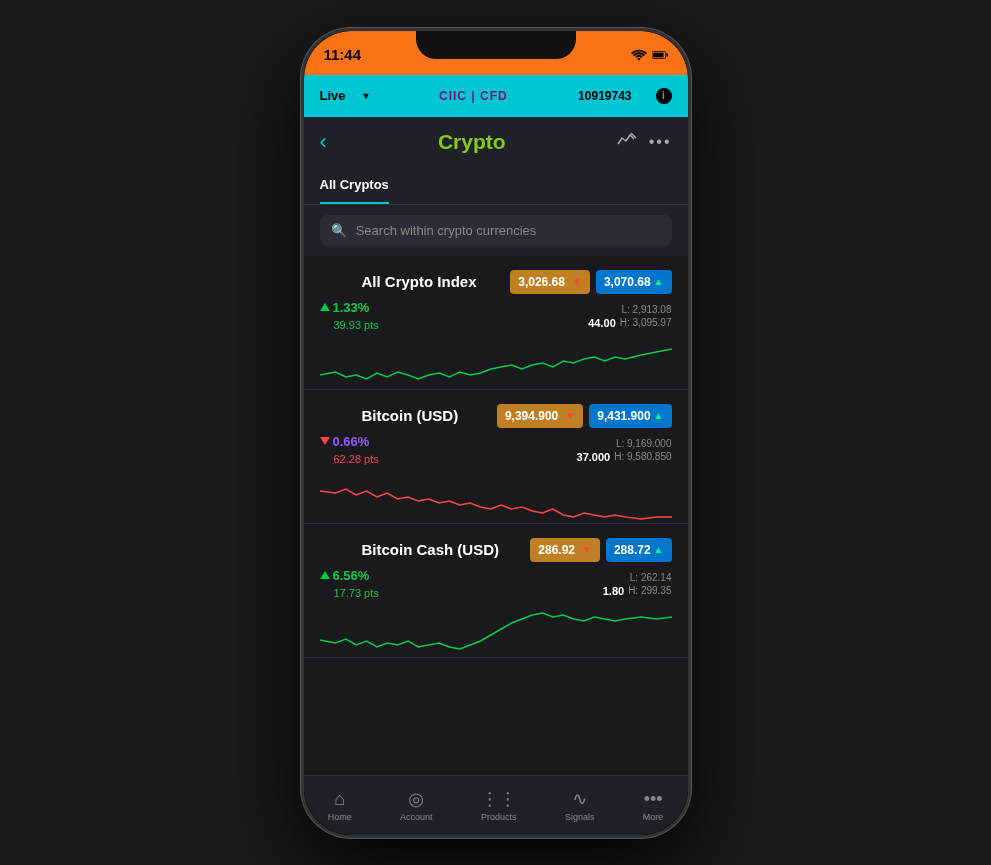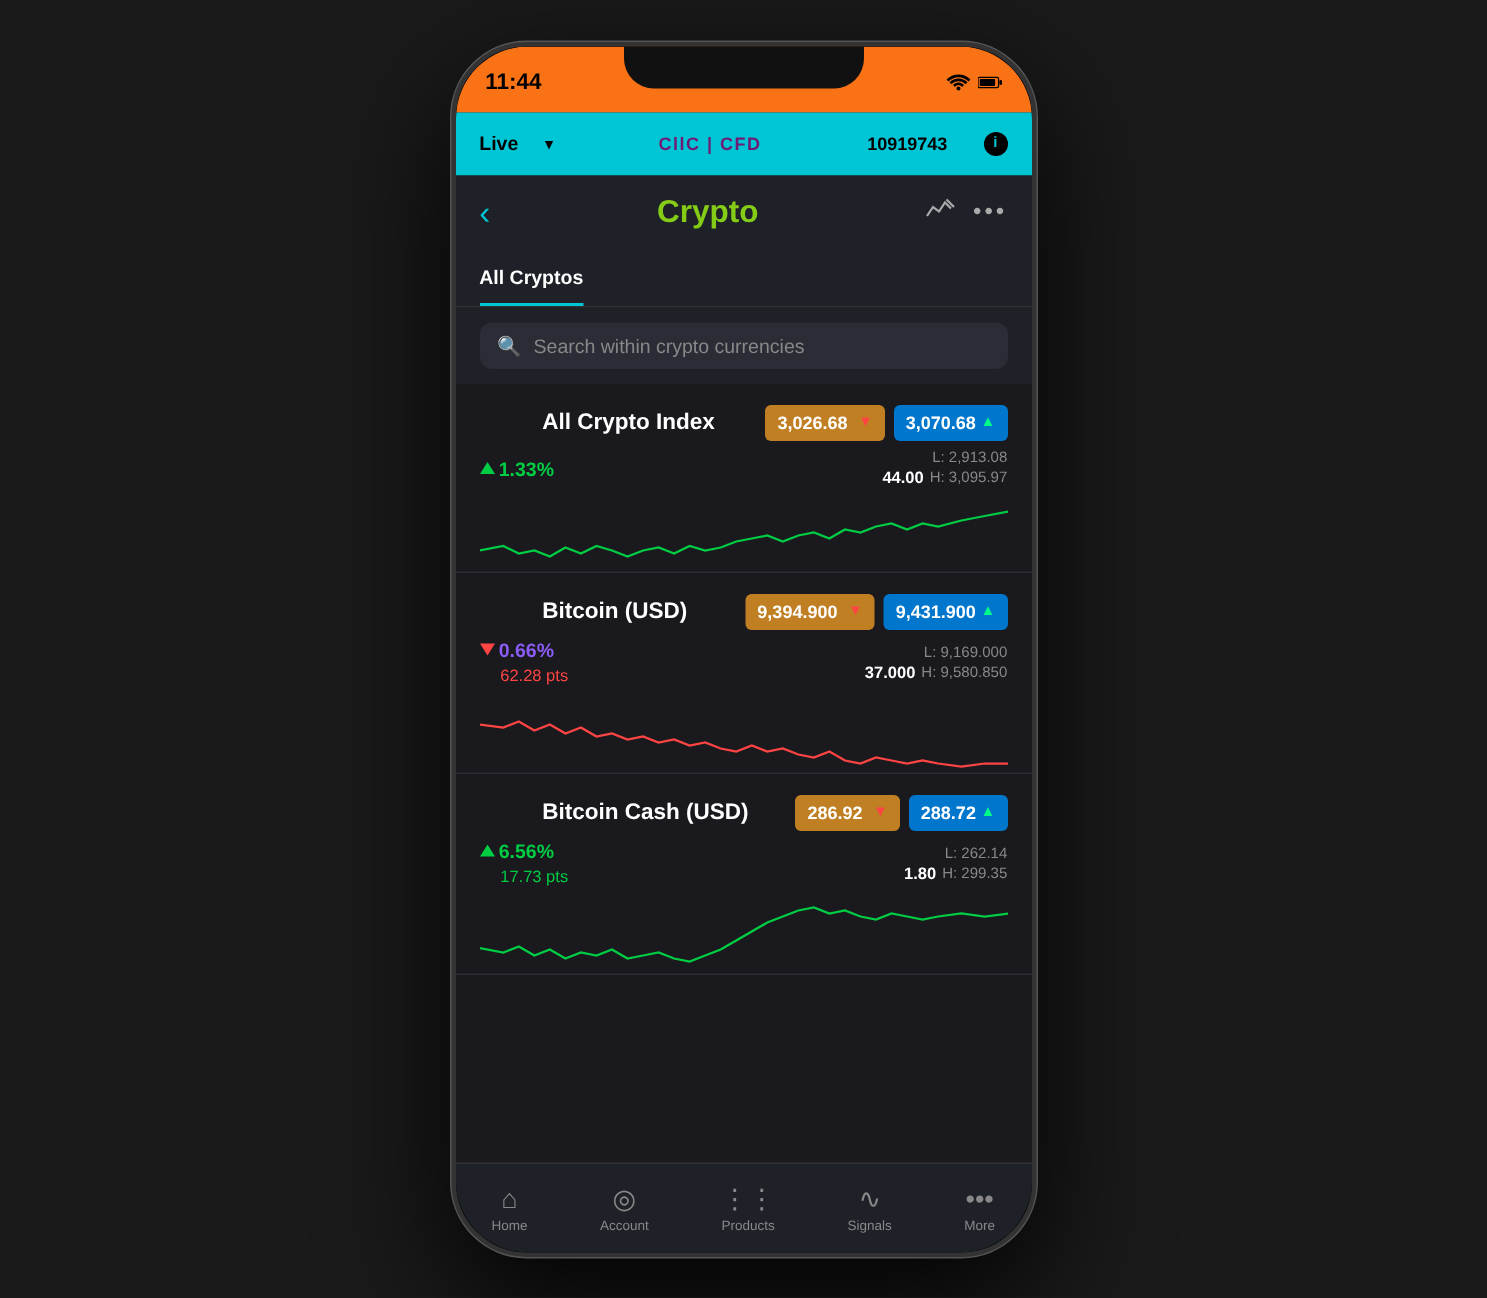--- a/index.html
+++ b/index.html
@@ -460,20 +460,23 @@
                 <span class="price-arrow-buy">▲</span>
               </div>
             </div>
           </div>
           <div class="crypto-stats">
             <div class="stats-left">
               <div class="change-positive">
                 <span class="triangle-up"></span>
                 <span class="change-pct-pos">1.33%</span>
               </div>
+              <div style="padding-left:14px;">
+                <span class="change-pts">39.93 pts</span>
+              </div>
             </div>
             <div class="stats-right">
               <div class="lh-info">L: 2,913.08</div>
               <div style="display:flex;align-items:center;gap:4px;">
                 <span style="color:#fff;font-size:11px;font-weight:700;">44.00</span>
                 <span class="lh-info">H: 3,095.97</span>
               </div>
             </div>
           </div>
 

